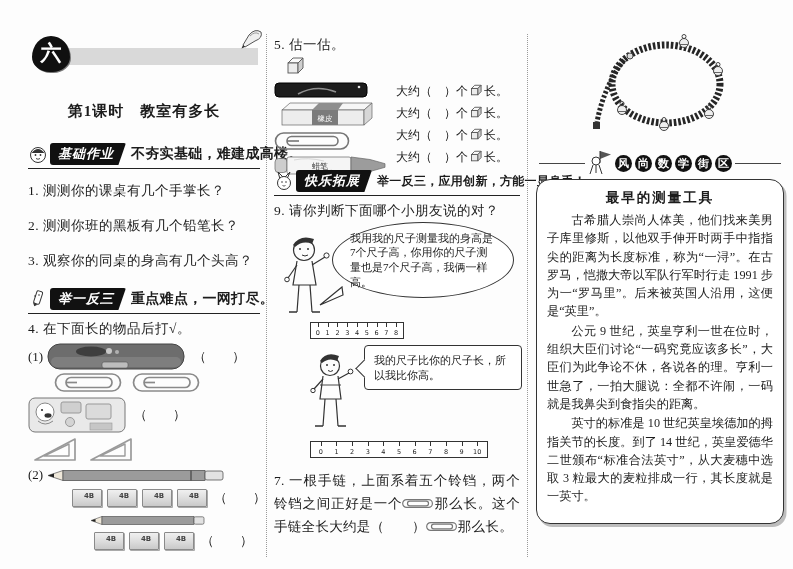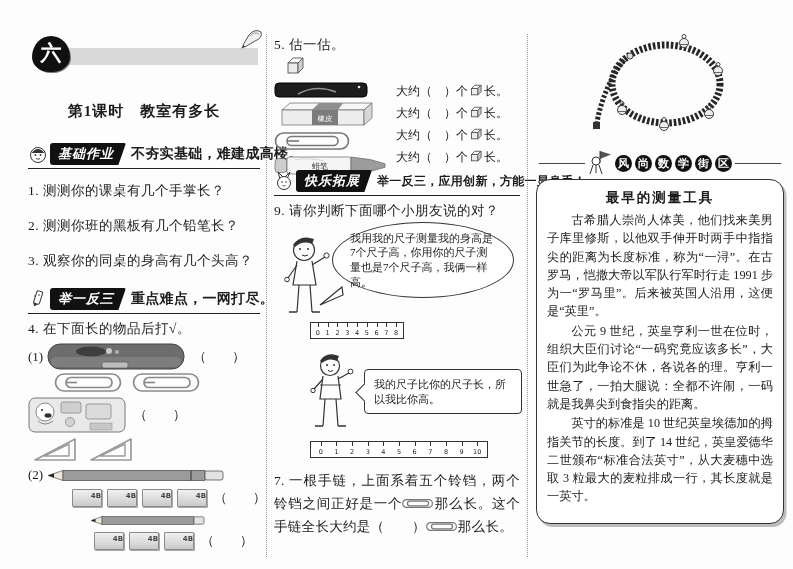--- a/index.html
+++ b/index.html
@@ -32,21 +32,21 @@
 
   .q{font-size:13.5px;font-weight:500;margin-top:13px;letter-spacing:0.5px;}
   .row{display:flex;align-items:center;margin-top:5px;}
   .sub{font-size:13px;margin-right:4px;flex:none;}
   .blank{font-size:13px;margin-left:8px;flex:none;}
   .clips-row{margin-left:26px;gap:8px;margin-top:2px;}
   .tri-row{margin-left:4px;gap:10px;margin-top:2px;}
   .eraser{width:30px;height:18px;border:1px solid #8a8a8a;border-radius:1px;
       background:linear-gradient(180deg,#f0f0f0 0%,#dcdcdc 55%,#c9c9c9 100%);
       box-shadow:1px 1px 0 #aaa;font-family:"DejaVu Sans",sans-serif;
-      font-size:7px;font-weight:bold;color:#444;text-align:right;padding:2px 0 0 4px;
+      font-size:7px;font-weight:bold;color:#444;text-align:center;padding:2px 0 0 4px;
       box-sizing:border-box;margin-right:5px;flex:none;}
 
   
   .estimate{display:flex;margin-top:2px;height:112px;}
   .est-items{width:122px;flex:none;}
   .est-items > *{display:block;}
   .est-cube{margin:0 0 3px 10px;}
   .est-gap{margin-top:4px;}
   .est-lines{flex:1;margin-top:24px;}
   .est-line{display:flex;align-items:center;font-size:12px;height:22px;font-weight:500;white-space:nowrap;}
@@ -55,21 +55,21 @@
   .scene{position:relative;margin-top:2px;}
   .scene1{height:100px;}
   .scene2{height:92px;margin-top:6px;}
   .kid{position:absolute;}
   .kid1{left:4px;top:10px;}
   .kid2{left:32px;top:6px;}
   .bubble{position:absolute;border:1.3px solid #333;background:#fff;font-size:11px;
       line-height:1.32;font-weight:500;}
   .bubble1{left:58px;top:0;width:182px;height:76px;border-radius:50%;
       display:flex;align-items:center;text-align:left;padding:2px 17px;box-sizing:border-box;}
-  .bubble2{left:90px;top:24px;width:158px;border-radius:4px;padding:7px 9px;box-sizing:border-box;}
+  .bubble2{left:90px;top:0;width:158px;border-radius:4px;padding:7px 9px;box-sizing:border-box;}
   .tail1{position:absolute;left:44px;top:64px;}
   .bubble2::before{content:"";position:absolute;left:-7px;top:16px;width:12px;height:12px;
       background:#fff;border-left:1.3px solid #333;border-bottom:1.3px solid #333;
       transform:rotate(45deg);}
   .ruler{border:1.2px solid #333;background:#fff;padding:7px 2px 1px;box-sizing:border-box;}
   .ruler1{margin-left:36px;width:94px;}
   .ruler2{margin-left:36px;margin-top:4px;width:178px;}
   .ruler-ticks{display:flex;font-size:6.5px;line-height:7px;font-family:"DejaVu Sans",sans-serif;color:#222;}
   .ruler-ticks span{flex:1;text-align:center;position:relative;}
   .ruler-ticks span::after{content:"";position:absolute;left:50%;top:-7px;height:4px;border-left:1px solid #333;}

